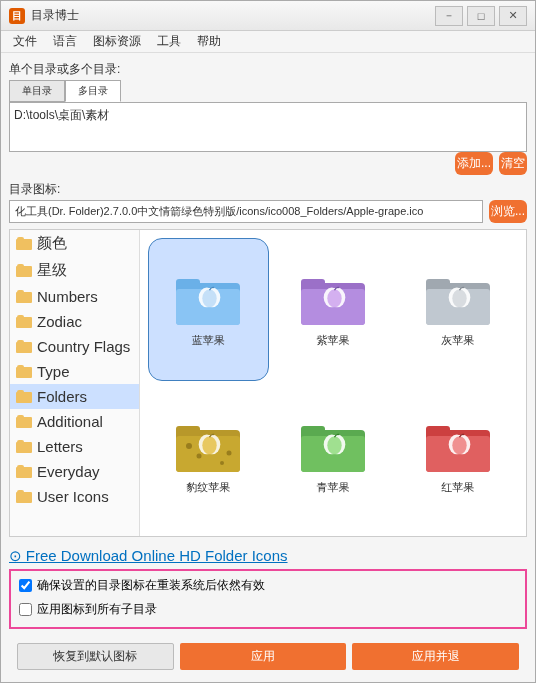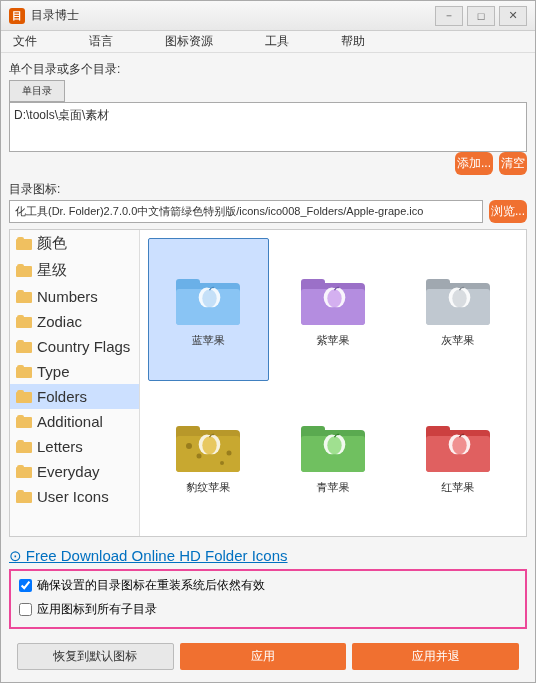--- a/index.html
+++ b/index.html
@@ -63,21 +63,20 @@
       color: #555;
     }
     .menu-bar {
       background: #f5f5f5;
       height: 22px;
       display: flex;
       align-items: flex-start;
       padding: 0 4px;
       border-bottom: 1px solid #ddd;
       flex-shrink: 0;
-      gap: 36px;
     }
     .menu-item {
       padding: 2px 8px;
       cursor: pointer;
       color: #333;
       font-size: 12px;
     }
     .content {
       flex: 1;
       padding: 8px;
@@ -210,21 +209,21 @@
       overflow: hidden;
     }
     .icon-cell {
       display: flex;
       flex-direction: column;
       align-items: center;
       justify-content: center;
       gap: 4px;
       cursor: pointer;
       padding: 4px;
-      border-radius: 2px;
+      border-radius: 14px;
     }
     .icon-cell.selected { background: #cce0ff; border: 1px solid #4080c0; }
     .icon-label {
       font-size: 11px;
       color: #333;
       text-align: center;
     }
 
     .bottom-section {
       flex-shrink: 0;
@@ -310,20 +309,21 @@
     <span class="menu-item">工具</span>
     <span class="menu-item">帮助</span>
   </div>
 
   <div class="content">
 
     <div>
       <div class="section-label">单个目录或多个目录:</div>
       <div class="tab-row">
         <div class="tab">单目录</div>
+        <div class="tab active">多目录</div>
       </div>
       <div class="dir-input-area">
         <div>D:\tools\桌面\素材</div>
       </div>
       <div class="dir-buttons">
         <button class="btn-orange">添加...</button>
         <button class="btn-orange">清空</button>
       </div>
     </div>
 

